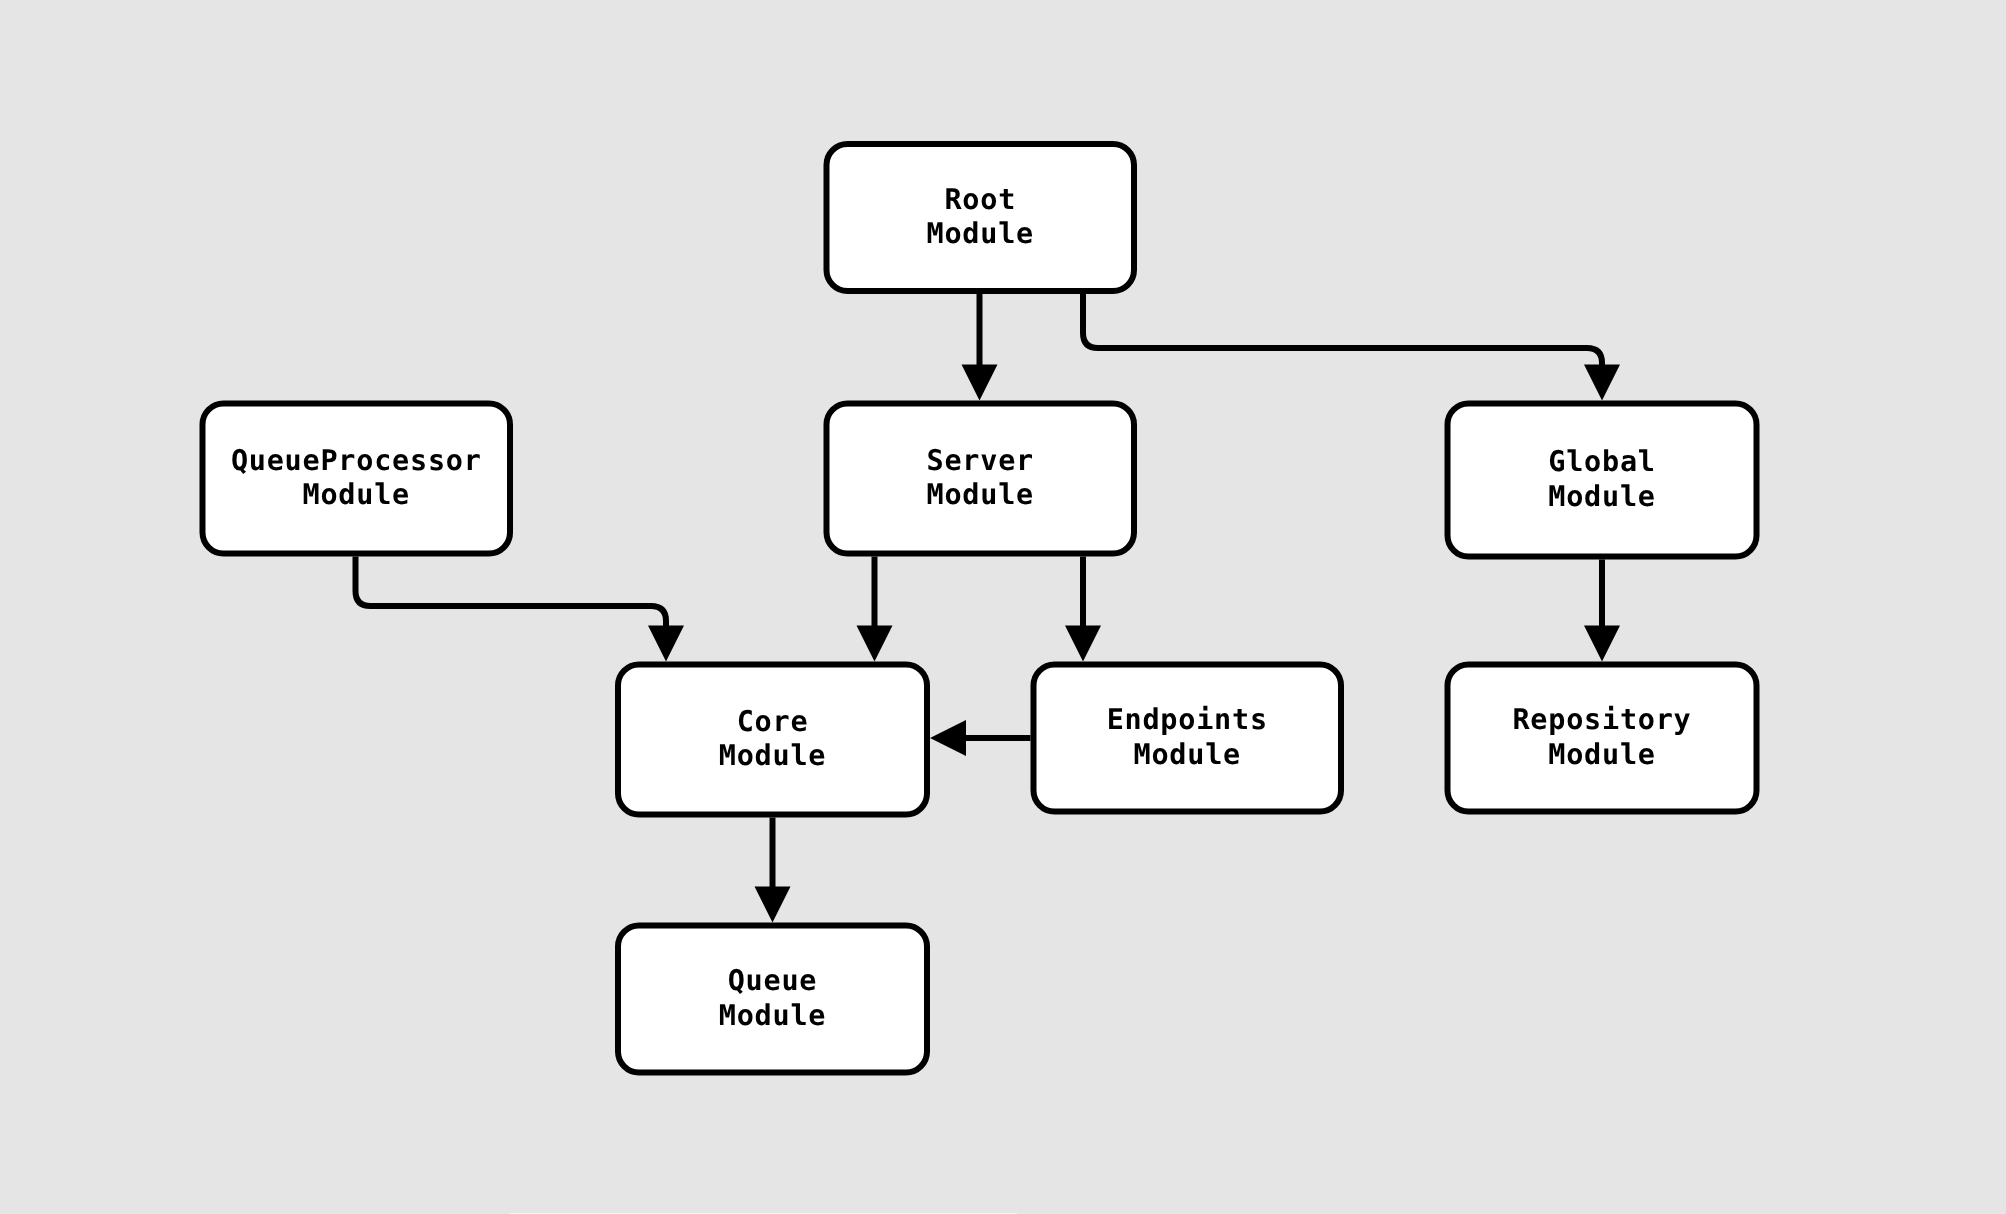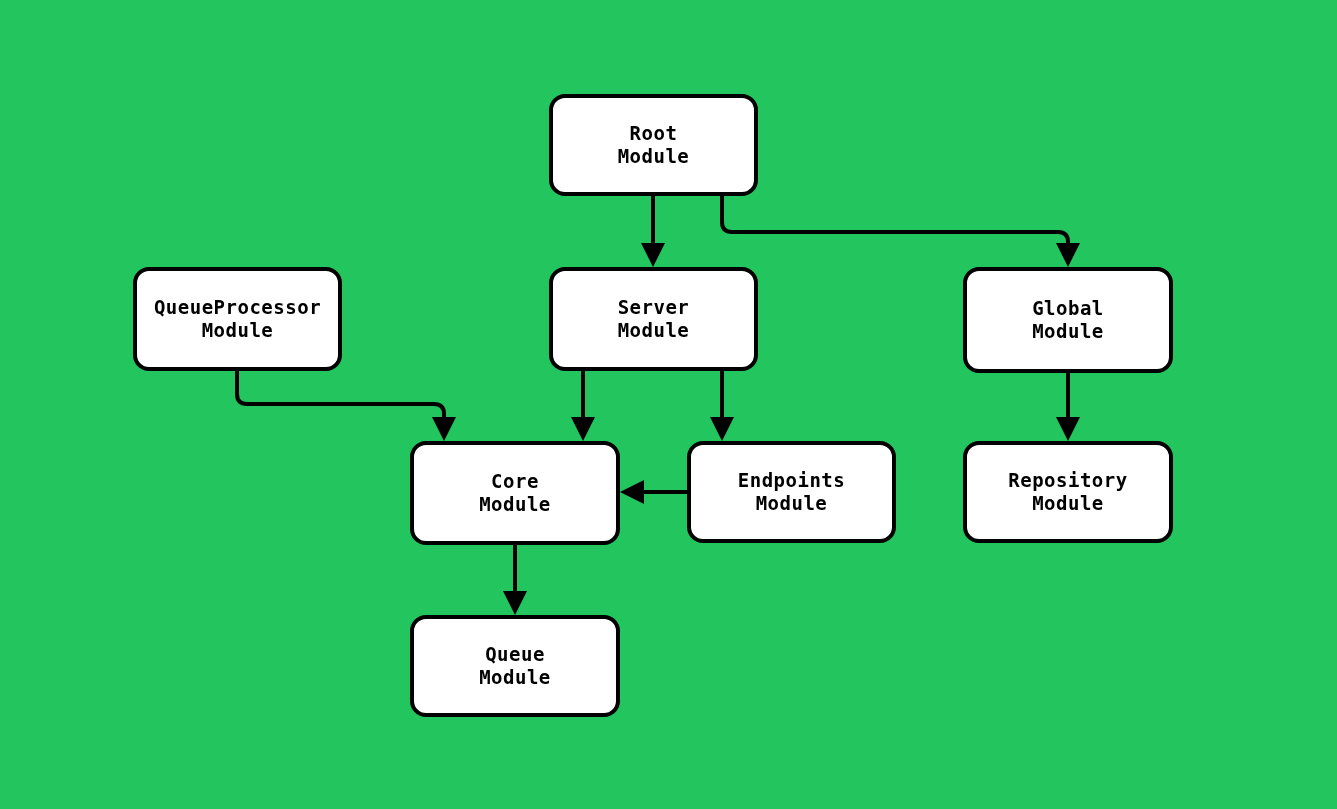--- a/index.html
+++ b/index.html
@@ -11,21 +11,21 @@
   body {
     width: 1337px;
     height: 809px;
     font-family: "DejaVu Sans Mono", "Liberation Mono", monospace;
     overflow: hidden;
   }
   #diagram-root {
     position: relative;
     width: 1337px;
     height: 809px;
-    background: #22c55e;
+    background: #e5e5e5;
   }
   svg#diagram-svg {
     display: block;
     width: 1337px;
     height: 809px;
   }
   .node-box {
     fill: #ffffff;
     stroke: #000000;
     stroke-width: 4;

